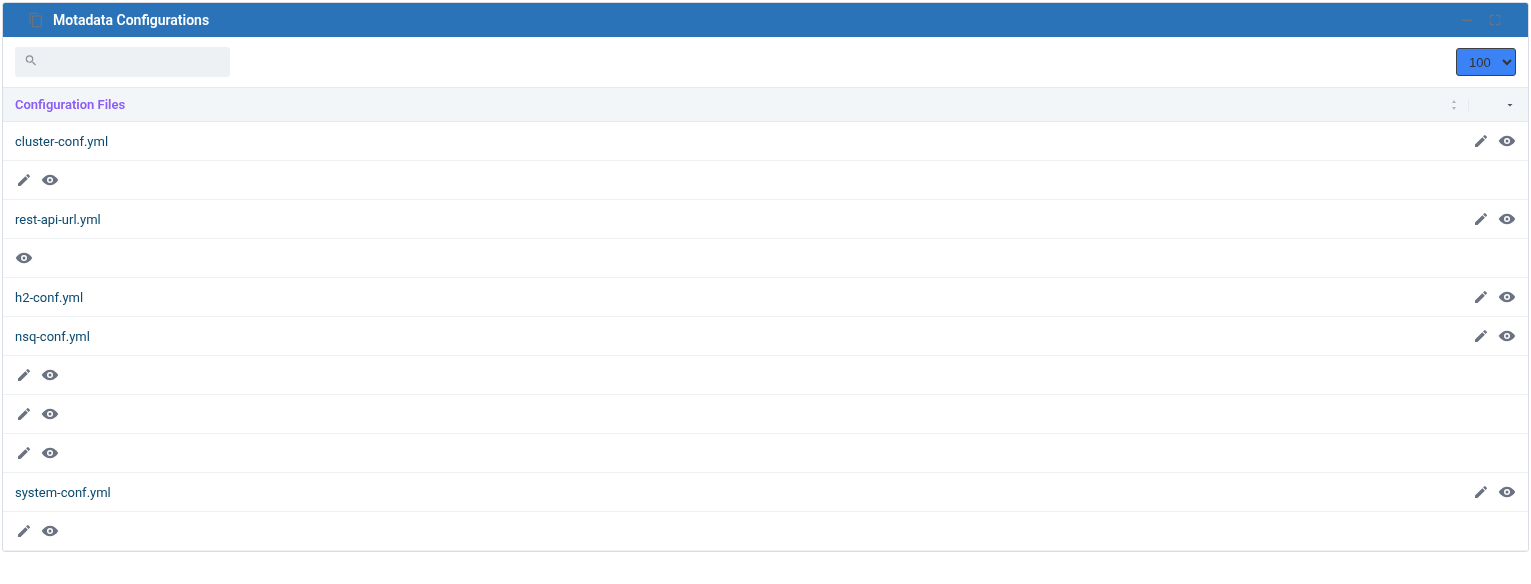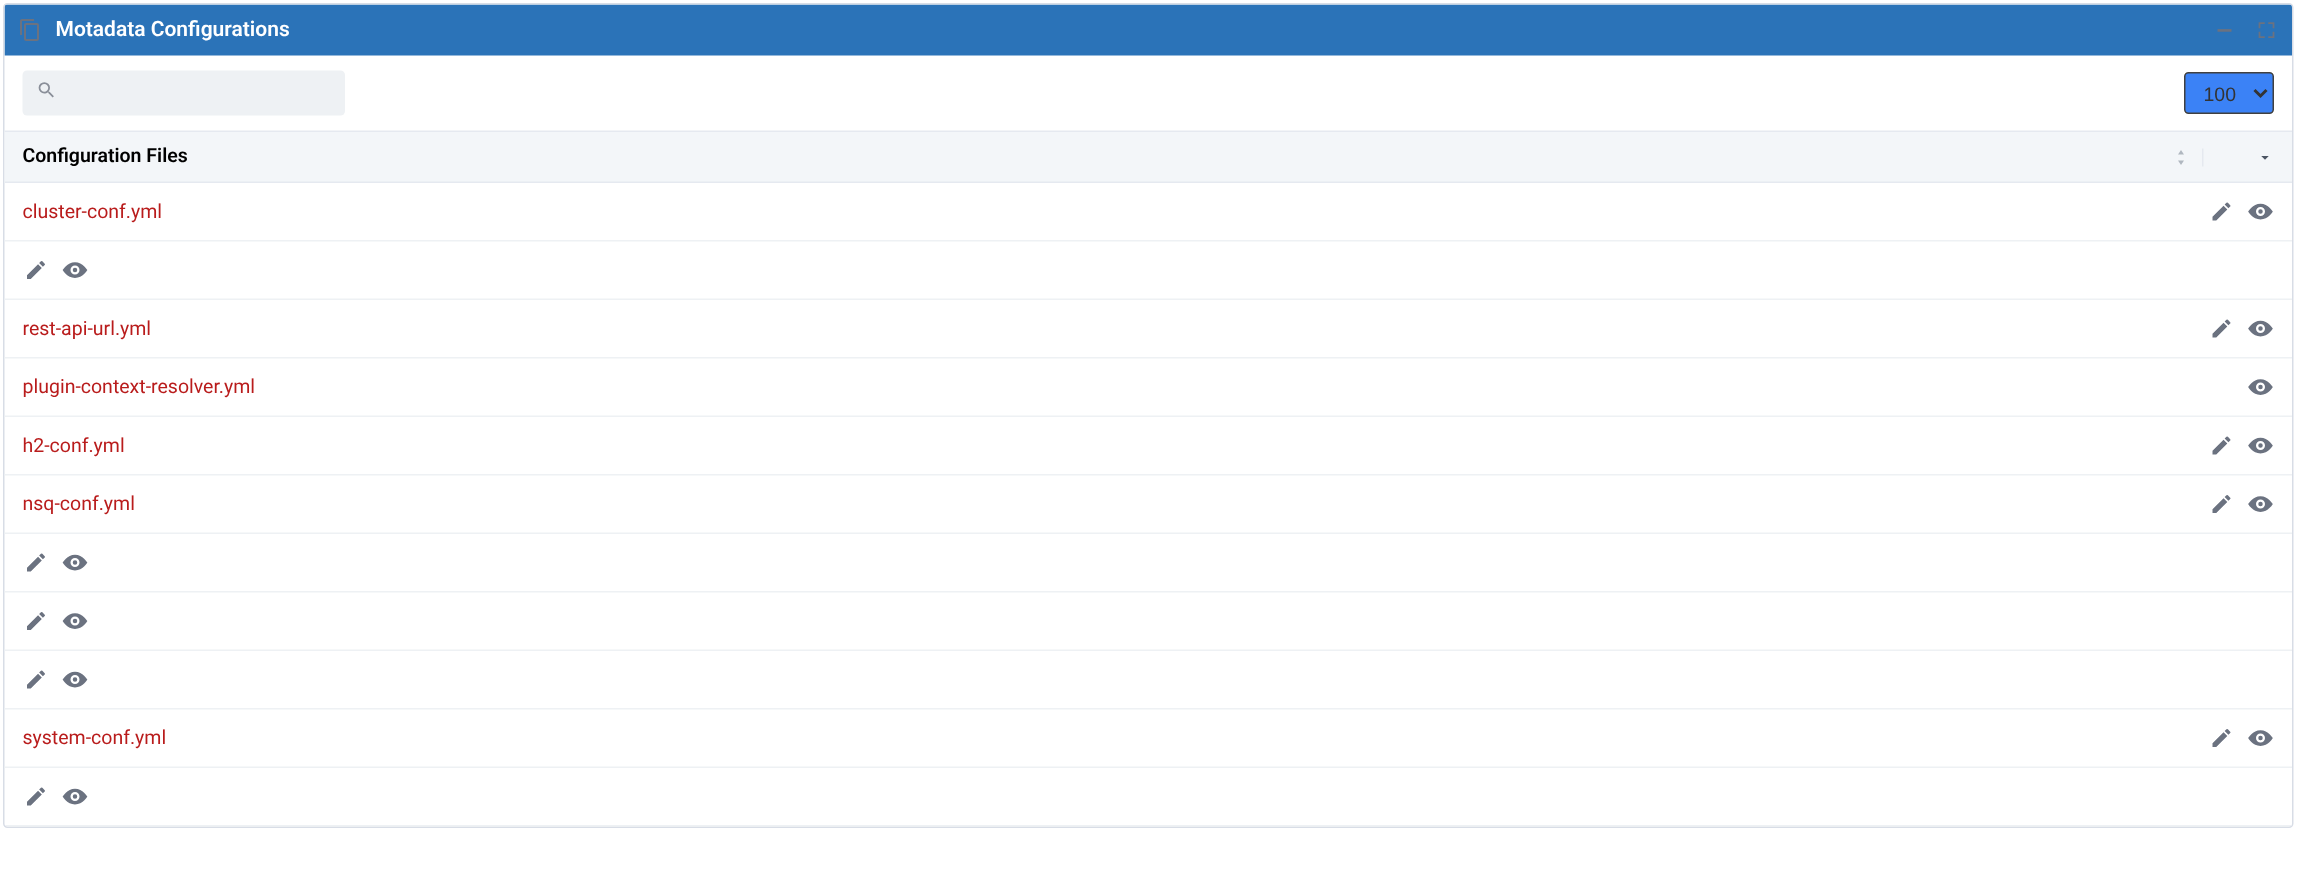--- a/index.html
+++ b/index.html
@@ -1,32 +1,32 @@
 <!DOCTYPE html>
 <html><head>
   <meta charset="utf-8">
   <style>
     * { box-sizing: border-box; margin: 0; padding: 0; }
     body { font-family: -apple-system, BlinkMacSystemFont, "Segoe UI", Roboto, Arial, sans-serif; font-size: 13px; color: #333; background: #fff; }
     .panel { border: 1px solid #d8dde6; border-radius: 3px; margin: 2px; overflow: hidden; }
-    .panel-header { background: #2b73b8; color: #fff; display: flex; align-items: flex-start; padding: 8px 8px; font-weight: 600; font-size: 14px; }
+    .panel-header { background: #2b73b8; color: #fff; display: flex; align-items: flex-start; padding: 8px 24px; font-weight: 600; font-size: 14px; }
     .panel-header .title-wrap { display: flex; align-items: center; gap: 8px; flex: 1; }
     .panel-header .win-actions { display: flex; align-items: center; gap: 10px; }
     .panel-header svg { fill: #fff; }
     .toolbar { display: flex; align-items: center; padding: 10px 12px; border-bottom: 1px solid #e5e9f0; gap: 12px; }
     .search-box { position: relative; width: 215px; }
     .search-box input { width: 100%; height: 30px; border: none; background: #eef1f4; border-radius: 3px; padding: 0 10px 0 30px; font-size: 13px; color: #555; outline: none; }
     .search-box .search-icon { position: absolute; left: 9px; top: 50%; transform: translateY(-50%); fill: #8a8f99; }
     .toolbar .spacer { flex: 1; }
     .page-size { height: 28px; border: 1px solid #404040; border-radius: 3px; background: #3b82f6; padding: 0 8px; font-size: 13px; color: #333; min-width: 60px; }
-    .table-header { display: flex; align-items: center; background: #f3f6f9; border-bottom: 1px solid #e5e9f0; padding: 9px 12px; font-weight: 600; color: #000000; font-size: 13px; }
+    .table-header { display: flex; align-items: center; background: #f3f6f9; border-bottom: 1px solid #e5e9f0; padding: 9px 12px; font-weight: 600; color: #8b5cf6; font-size: 13px; }
     .table-header .th-label { flex: 1; }
     .th-sort-btn { width: 28px; display: flex; align-items: center; justify-content: center; cursor: pointer; }
     .th-menu-btn { width: 48px; display: flex; align-items: center; justify-content: flex-end; border-left: 1px solid #e5e9f0; padding-left: 10px; cursor: pointer; }
-    .row { display: flex; align-items: center; padding: 10px 12px; border-bottom: 1px solid #eef1f4; color: #b91c1c; font-size: 13px; }
+    .row { display: flex; align-items: center; padding: 10px 12px; border-bottom: 1px solid #eef1f4; color: #0c4a6e; font-size: 13px; }
     .row .fname { flex: 1; }
     .row-actions { display: flex; gap: 8px; }
     .icon-btn { width: 18px; height: 18px; display: inline-flex; align-items: center; justify-content: center; cursor: pointer; }
     .icon-btn svg { fill: #6b7280; }
   </style>
 </head>
 <body>
 
 <div class="panel">
 
@@ -121,21 +121,20 @@
             </svg>
           </span>
           <span class="icon-btn">
             <svg width="18" height="18" viewBox="0 0 24 24">
               <path d="M12 5c-7 0-11 7-11 7s4 7 11 7 11-7 11-7-4-7-11-7zm0 11a4 4 0 110-8 4 4 0 010 8zm0-6a2 2 0 100 4 2 2 0 000-4z"></path>
             </svg>
           </span>
         </div>
       </div>
       <div class="row">
-        <span class="fname">plugin-context-resolver.yml</span>
         <div class="row-actions">
           <span class="icon-btn">
             <svg width="18" height="18" viewBox="0 0 24 24">
               <path d="M12 5c-7 0-11 7-11 7s4 7 11 7 11-7 11-7-4-7-11-7zm0 11a4 4 0 110-8 4 4 0 010 8zm0-6a2 2 0 100 4 2 2 0 000-4z"></path>
             </svg>
           </span>
         </div>
       </div>
       <div class="row">
         <span class="fname">h2-conf.yml</span>

